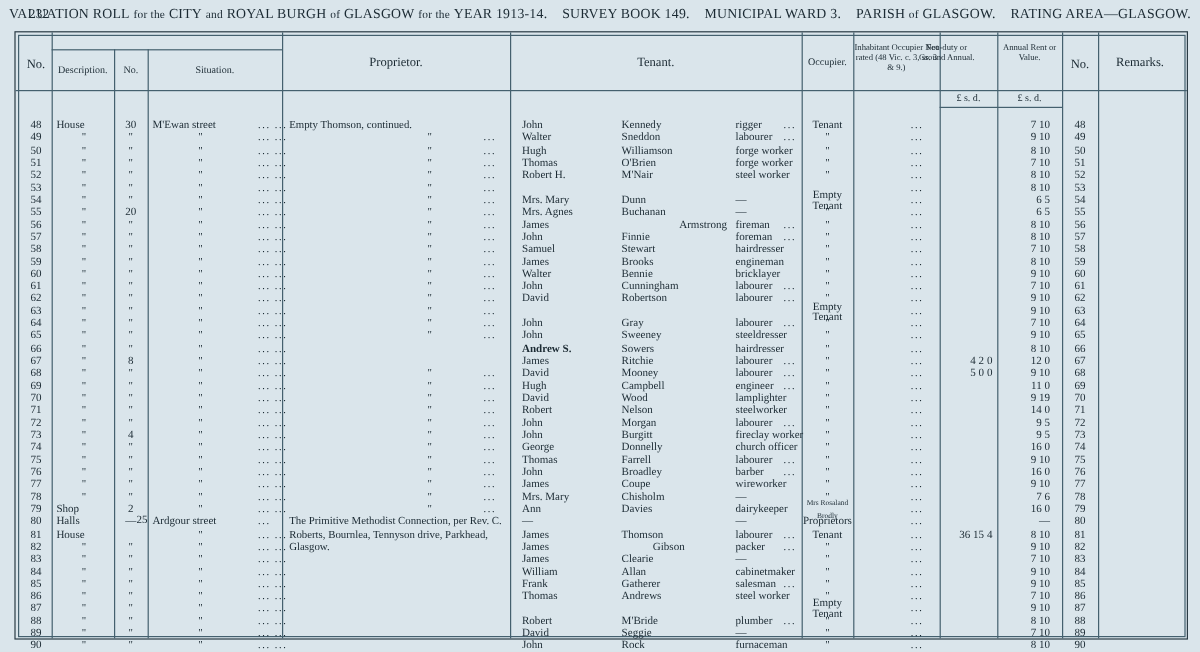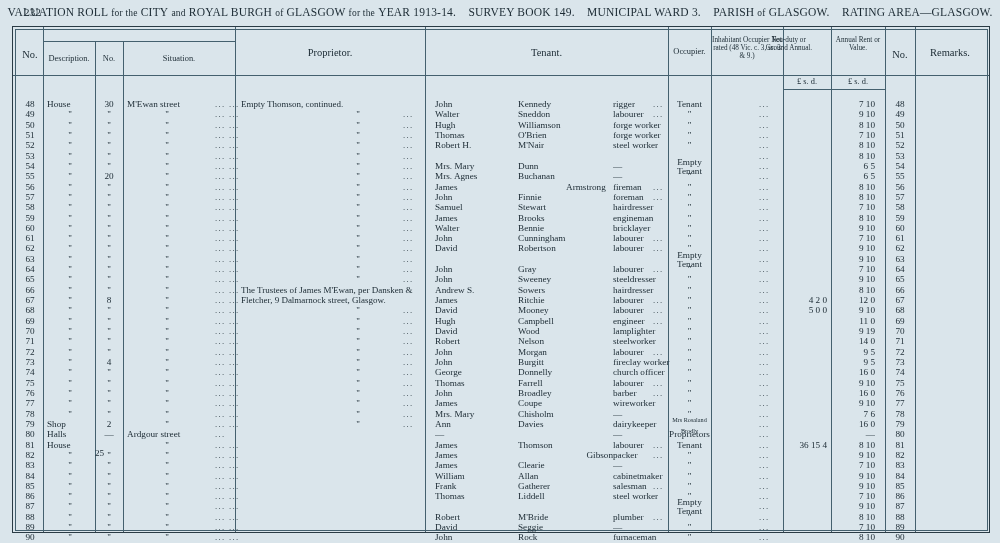--- a/index.html
+++ b/index.html
@@ -368,22 +368,21 @@
       <div class="cell " style="left: 600px; top: 247.44px; width: 70px; text-align: left;">steeldresser</div>
       <div class="cell ditto" style="left: 655px; top: 247.44px; width: 43px; text-align: center;">"</div>
       <div class="cell " style="left: 818px; top: 247.44px; width: 44px; text-align: right;">9  10</div>
       <div class="cell " style="left: 872px; top: 247.44px; width: 30px; text-align: center;">65</div>
       <div class="cell " style="left: 4px; top: 257.76px; width: 26px; text-align: center;">66</div>
       <div class="cell ditto" style="left: 34px; top: 257.76px; width: 46px; text-align: center;">"</div>
       <div class="cell ditto" style="left: 82px; top: 257.76px; width: 28px; text-align: center;">"</div>
       <div class="cell ditto" style="left: 114px; top: 257.76px; width: 80px; text-align: center;">"</div>
       <div class="cell dots" style="left: 202px; top: 257.76px; width: 18px; text-align: left;">...</div>
       <div class="cell dots" style="left: 216px; top: 257.76px; width: 18px; text-align: left;">...</div>
-      <div class="cell wrap sd" style="left: 228px; top: 257.76px; width: 178px; text-align: left;">The Trustees of James M'Ewan, per Dansken &amp; Fletcher, 9 Dalmarnock street, Glasgow.</div>
-      <div class="cell " style="left: 422px; top: 257.76px; width: 85px; text-align: left;">Andrew S.</div>
+      <div class="cell " style="left: 422px; top: 257.76px; width: 85px; text-align: left; font-weight: bold;">Andrew S.</div>
       <div class="cell " style="left: 505px; top: 257.76px; width: 95px; text-align: left;">Sowers</div>
       <div class="cell " style="left: 600px; top: 257.76px; width: 70px; text-align: left;">hairdresser</div>
       <div class="cell ditto" style="left: 655px; top: 257.76px; width: 43px; text-align: center;">"</div>
       <div class="cell " style="left: 818px; top: 257.76px; width: 44px; text-align: right;">8  10</div>
       <div class="cell " style="left: 872px; top: 257.76px; width: 30px; text-align: center;">66</div>
       <div class="cell " style="left: 4px; top: 268.08px; width: 26px; text-align: center;">67</div>
       <div class="cell ditto" style="left: 34px; top: 268.08px; width: 46px; text-align: center;">"</div>
       <div class="cell " style="left: 82px; top: 268.08px; width: 28px; text-align: center;">8</div>
       <div class="cell ditto" style="left: 114px; top: 268.08px; width: 80px; text-align: center;">"</div>
       <div class="cell dots" style="left: 202px; top: 268.08px; width: 18px; text-align: left;">...</div>
@@ -568,47 +567,48 @@
       <div class="cell " style="left: 505px; top: 391.92px; width: 95px; text-align: left;">Davies</div>
       <div class="cell " style="left: 600px; top: 391.92px; width: 70px; text-align: left;">dairykeeper</div>
       <div class="cell tiny2 wrap" style="left: 655px; top: 387.92px; width: 43px; text-align: center;">Mrs Rosaland Brodly</div>
       <div class="cell " style="left: 818px; top: 391.92px; width: 44px; text-align: right;">16   0</div>
       <div class="cell " style="left: 872px; top: 391.92px; width: 30px; text-align: center;">79</div>
       <div class="cell " style="left: 4px; top: 402.24px; width: 26px; text-align: center;">80</div>
       <div class="cell " style="left: 34px; top: 402.24px; width: 46px; text-align: left;">Halls</div>
       <div class="cell " style="left: 82px; top: 402.24px; width: 28px; text-align: center;">—</div>
       <div class="cell " style="left: 114px; top: 402.24px; width: 80px; text-align: left;">Ardgour street</div>
       <div class="cell dots" style="left: 202px; top: 402.24px; width: 18px; text-align: left;">...</div>
+      <div class="cell wrap sd" style="left: 228px; top: 402.24px; width: 178px; text-align: left;">The Primitive Methodist Connection, per Rev. C. Roberts, Bournlea, Tennyson drive, Parkhead, Glasgow.</div>
       <div class="cell " style="left: 422px; top: 402.24px; width: 85px; text-align: left;">—</div>
       <div class="cell " style="left: 600px; top: 402.24px; width: 70px; text-align: left;">—</div>
       <div class="cell " style="left: 655px; top: 402.24px; width: 43px; text-align: center;">Proprietors</div>
       <div class="cell " style="left: 818px; top: 402.24px; width: 44px; text-align: right;">—</div>
       <div class="cell " style="left: 872px; top: 402.24px; width: 30px; text-align: center;">80</div>
       <div class="cell " style="left: 4px; top: 412.56px; width: 26px; text-align: center;">81</div>
       <div class="cell " style="left: 34px; top: 412.56px; width: 46px; text-align: left;">House</div>
-      <div class="cell " style="left: 82px; top: 421px; width: 28px; text-align: left;">25</div>
+      <div class="cell " style="left: 82px; top: 401px; width: 28px; text-align: right;">25</div>
       <div class="cell ditto" style="left: 114px; top: 412.56px; width: 80px; text-align: center;">"</div>
       <div class="cell dots" style="left: 202px; top: 412.56px; width: 18px; text-align: left;">...</div>
       <div class="cell dots" style="left: 216px; top: 412.56px; width: 18px; text-align: left;">...</div>
       <div class="cell " style="left: 422px; top: 412.56px; width: 85px; text-align: left;">James</div>
       <div class="cell " style="left: 505px; top: 412.56px; width: 95px; text-align: left;">Thomson</div>
       <div class="cell " style="left: 600px; top: 412.56px; width: 70px; text-align: left;">labourer</div>
       <div class="cell dots" style="left: 640px; top: 412.56px; width: 20px; text-align: left;">...</div>
       <div class="cell " style="left: 655px; top: 412.56px; width: 43px; text-align: center;">Tenant</div>
       <div class="cell " style="left: 770px; top: 412.56px; width: 44px; text-align: right;">36  15  4</div>
       <div class="cell " style="left: 818px; top: 412.56px; width: 44px; text-align: right;">8  10</div>
       <div class="cell " style="left: 872px; top: 412.56px; width: 30px; text-align: center;">81</div>
       <div class="cell " style="left: 4px; top: 422.88px; width: 26px; text-align: center;">82</div>
       <div class="cell ditto" style="left: 34px; top: 422.88px; width: 46px; text-align: center;">"</div>
       <div class="cell ditto" style="left: 82px; top: 422.88px; width: 28px; text-align: center;">"</div>
       <div class="cell ditto" style="left: 114px; top: 422.88px; width: 80px; text-align: center;">"</div>
       <div class="cell dots" style="left: 202px; top: 422.88px; width: 18px; text-align: left;">...</div>
       <div class="cell dots" style="left: 216px; top: 422.88px; width: 18px; text-align: left;">...</div>
       <div class="cell " style="left: 422px; top: 422.88px; width: 85px; text-align: left;">James</div>
-      <div class="cell " style="left: 505px; top: 422.88px; width: 95px; text-align: right;">Gibson</div>
+      <div class="cell " style="left: 531px; top: 422.88px; width: 95px; text-align: left;">Gibson</div>
       <div class="cell " style="left: 600px; top: 422.88px; width: 70px; text-align: left;">packer</div>
       <div class="cell dots" style="left: 640px; top: 422.88px; width: 20px; text-align: left;">...</div>
       <div class="cell ditto" style="left: 655px; top: 422.88px; width: 43px; text-align: center;">"</div>
       <div class="cell " style="left: 818px; top: 422.88px; width: 44px; text-align: right;">9  10</div>
       <div class="cell " style="left: 872px; top: 422.88px; width: 30px; text-align: center;">82</div>
       <div class="cell " style="left: 4px; top: 433.2px; width: 26px; text-align: center;">83</div>
       <div class="cell ditto" style="left: 34px; top: 433.2px; width: 46px; text-align: center;">"</div>
       <div class="cell ditto" style="left: 82px; top: 433.2px; width: 28px; text-align: center;">"</div>
       <div class="cell ditto" style="left: 114px; top: 433.2px; width: 80px; text-align: center;">"</div>
       <div class="cell dots" style="left: 202px; top: 433.2px; width: 18px; text-align: left;">...</div>
@@ -644,21 +644,21 @@
       <div class="cell ditto" style="left: 655px; top: 453.84px; width: 43px; text-align: center;">"</div>
       <div class="cell " style="left: 818px; top: 453.84px; width: 44px; text-align: right;">9  10</div>
       <div class="cell " style="left: 872px; top: 453.84px; width: 30px; text-align: center;">85</div>
       <div class="cell " style="left: 4px; top: 464.16px; width: 26px; text-align: center;">86</div>
       <div class="cell ditto" style="left: 34px; top: 464.16px; width: 46px; text-align: center;">"</div>
       <div class="cell ditto" style="left: 82px; top: 464.16px; width: 28px; text-align: center;">"</div>
       <div class="cell ditto" style="left: 114px; top: 464.16px; width: 80px; text-align: center;">"</div>
       <div class="cell dots" style="left: 202px; top: 464.16px; width: 18px; text-align: left;">...</div>
       <div class="cell dots" style="left: 216px; top: 464.16px; width: 18px; text-align: left;">...</div>
       <div class="cell " style="left: 422px; top: 464.16px; width: 85px; text-align: left;">Thomas</div>
-      <div class="cell " style="left: 505px; top: 464.16px; width: 95px; text-align: left;">Liddell</div>
+      <div class="cell " style="left: 505px; top: 464.16px; width: 95px; text-align: left;">Andrews</div>
       <div class="cell " style="left: 600px; top: 464.16px; width: 70px; text-align: left;">steel worker</div>
       <div class="cell ditto" style="left: 655px; top: 464.16px; width: 43px; text-align: center;">"</div>
       <div class="cell " style="left: 818px; top: 464.16px; width: 44px; text-align: right;">7  10</div>
       <div class="cell " style="left: 872px; top: 464.16px; width: 30px; text-align: center;">86</div>
       <div class="cell " style="left: 4px; top: 474.48px; width: 26px; text-align: center;">87</div>
       <div class="cell ditto" style="left: 34px; top: 474.48px; width: 46px; text-align: center;">"</div>
       <div class="cell ditto" style="left: 82px; top: 474.48px; width: 28px; text-align: center;">"</div>
       <div class="cell ditto" style="left: 114px; top: 474.48px; width: 80px; text-align: center;">"</div>
       <div class="cell dots" style="left: 202px; top: 474.48px; width: 18px; text-align: left;">...</div>
       <div class="cell dots" style="left: 216px; top: 474.48px; width: 18px; text-align: left;">...</div>

